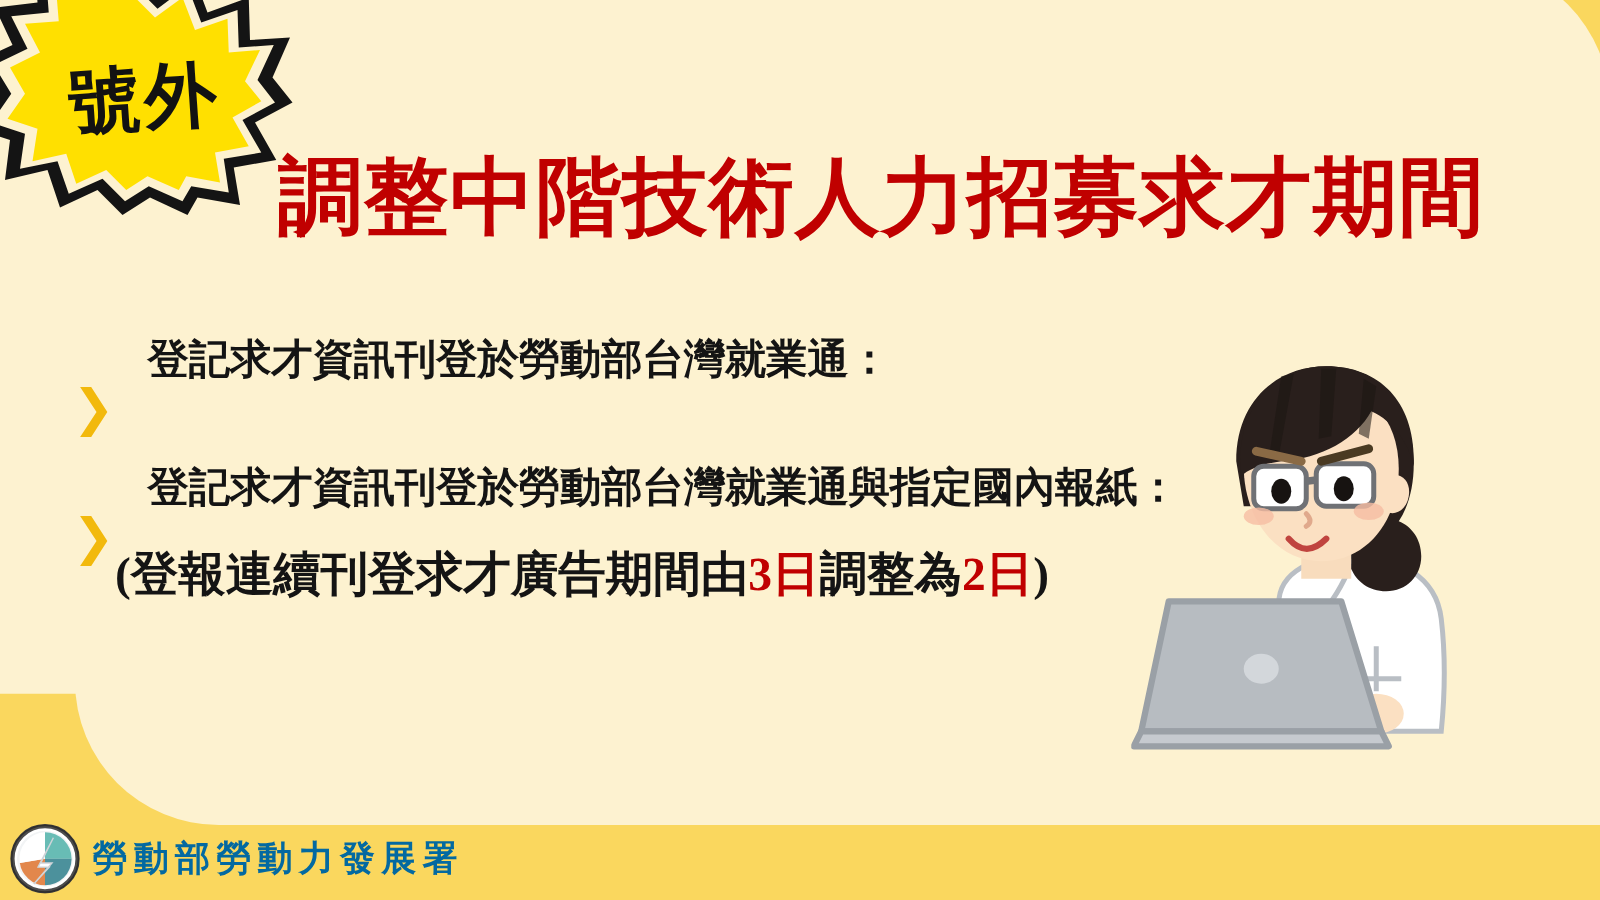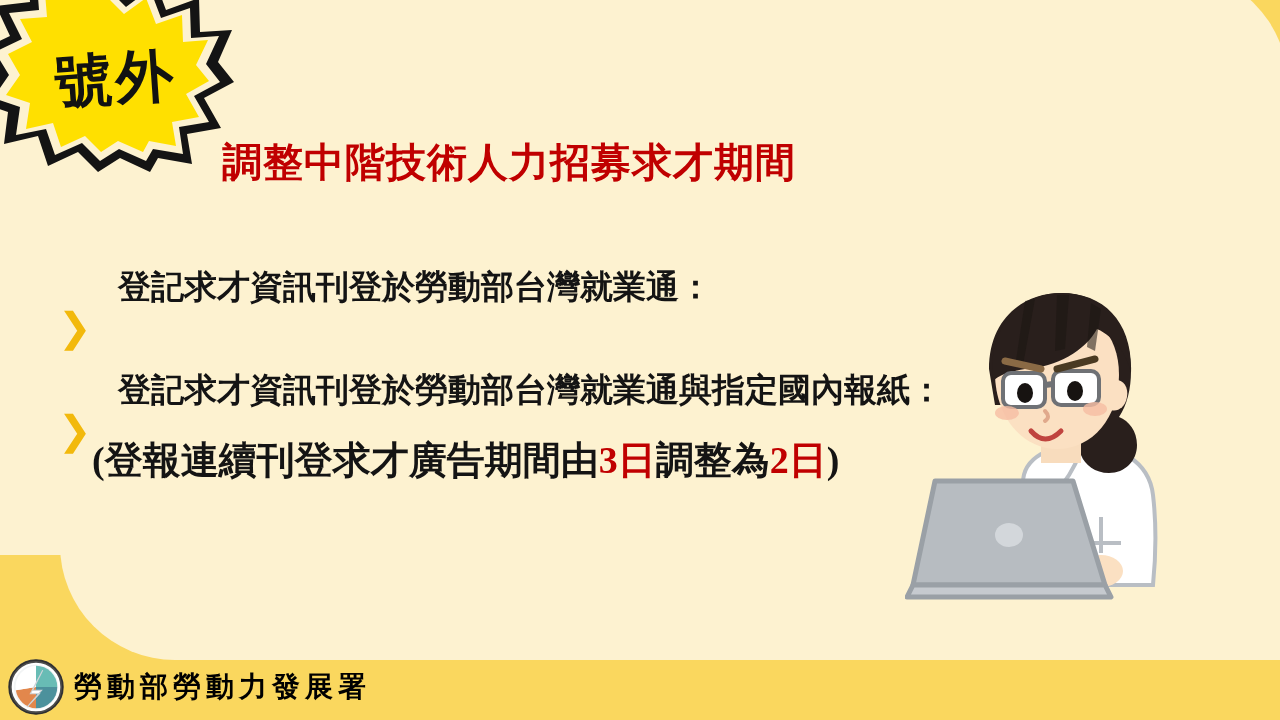--- a/index.html
+++ b/index.html
@@ -71,29 +71,29 @@
     letter-spacing: 3px;
     font-family: "DejaVu Sans", "Liberation Sans", sans-serif;
     transform: rotate(-4deg);
     pointer-events: none;
   }
 
   
   .title {
     position: absolute;
     left: 222px;
-    top: 141px;
+    top: 123px;
     z-index: 4;
-    font-size: 40px;
+    font-size: 68px;
     font-weight: 700;
     color: #c00000;
     letter-spacing: 1px;
     line-height: 1.05;
     white-space: nowrap;
-    font-family: Liberation Sans, sans-serif;
+    font-family: Liberation Serif, serif;
   }
 
   
   .blocks {
     position: absolute;
     left: 58px;
     top: 243px;
     width: 960px;
     z-index: 4;
   }
@@ -173,21 +173,21 @@
   }
   .logo svg { display: block; width: 100%; height: 100%; }
   .org {
     display: flex;
     flex-direction: column;
     justify-content: center;
   }
   .org-zh {
     font-size: 28px;
     font-weight: 700;
-    color: #000000;
+    color: #0369a1;
     letter-spacing: 5px;
     line-height: 1.1;
     font-family: "DejaVu Sans", "Liberation Sans", sans-serif;
   }
   .org-en {
     font-size: 12.5px;
     font-weight: 700;
     color: #111111;
     letter-spacing: 0.4px;
     margin-top: 3px;

